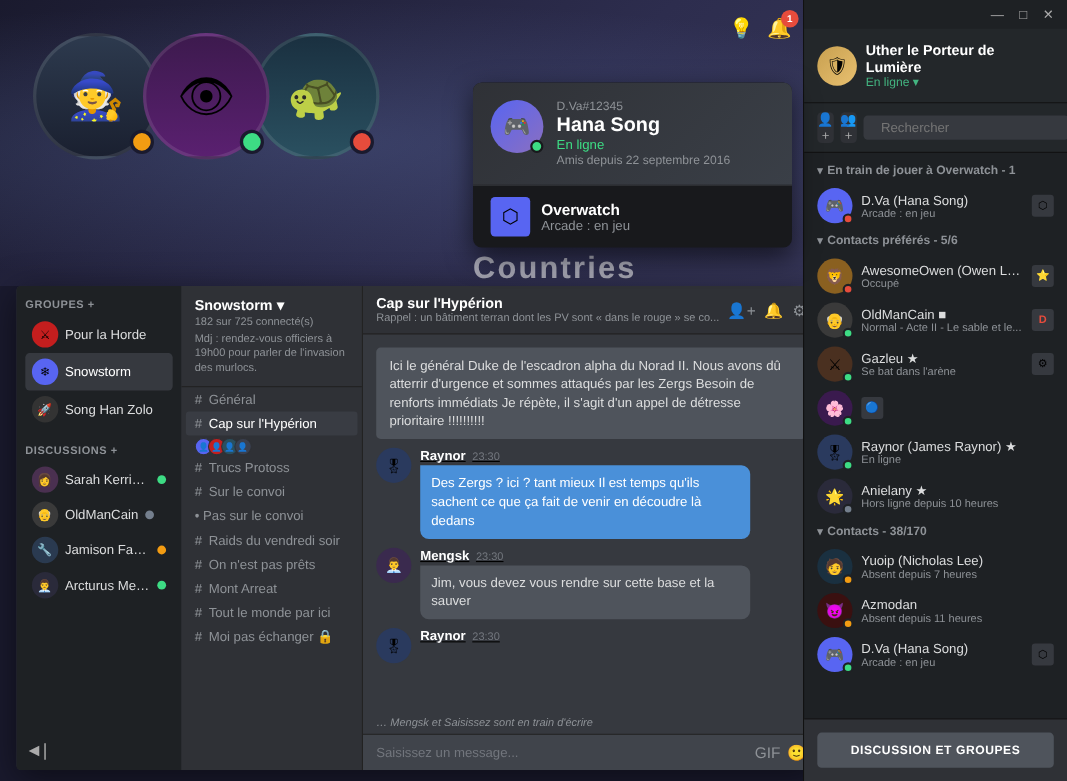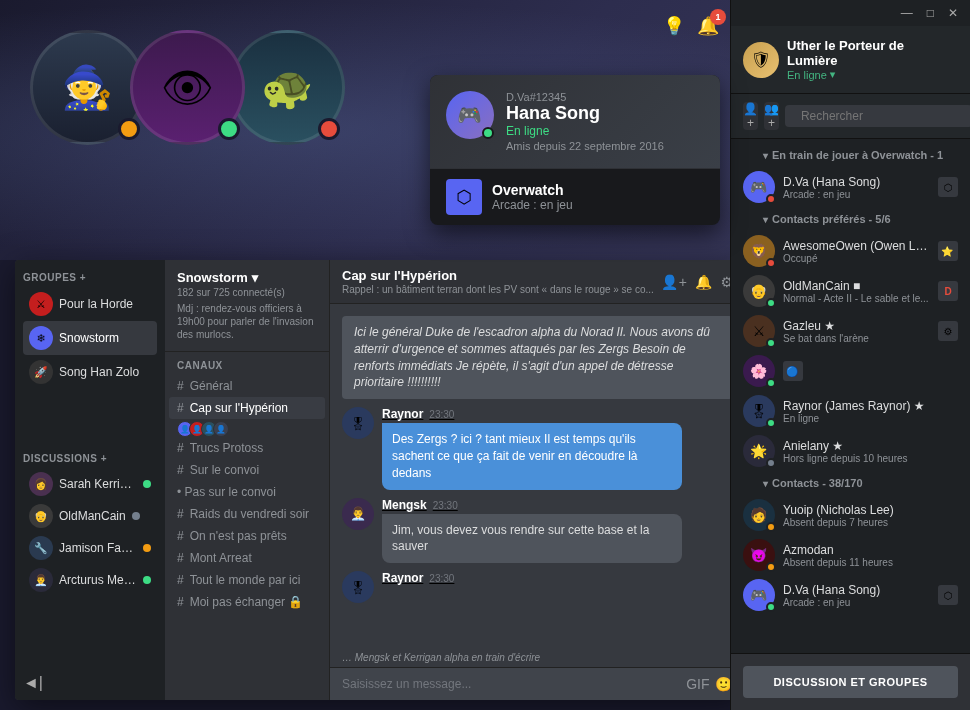--- a/index.html
+++ b/index.html
@@ -110,21 +110,20 @@
       font-size: 11px;
       color: #8e9297;
       text-transform: none;
       font-weight: 600;
     }
     .section-header.collapsible {
       cursor: pointer;
       display: flex;
       align-items: center;
       gap: 4px;
-      margin-left: 20px;
     }
     .section-header.collapsible::before {
       content: '▾';
       font-size: 10px;
     }
 
     .friend-item {
       display: flex;
       align-items: center;
       padding: 4px 12px;
@@ -207,21 +206,20 @@
       box-shadow: 0 8px 32px rgba(0,0,0,0.5);
     }
 
     
     .sidebar {
       width: 150px;
       background: #1e2124;
       display: flex;
       flex-direction: column;
       flex-shrink: 0;
-      gap: 48px;
     }
     .sidebar-section {
       padding: 12px 8px 4px;
     }
     .sidebar-section-title {
       font-size: 10px;
       color: #8e9297;
       font-weight: 700;
       letter-spacing: 0.5px;
       margin-bottom: 4px;
@@ -639,20 +637,21 @@
   </div>
 
   <div class="top-right-icons">
     <div class="top-icon">💡</div>
     <div class="top-icon">
       🔔
       <div class="badge">1</div>
     </div>
   </div>
 
+  <div class="countries-text">Countries</div>
 </div>
 
 <div class="popup-card">
   <div class="popup-card-header">
     <div class="popup-avatar">
       🎮
       <div class="popup-status-dot"></div>
     </div>
     <div class="popup-user-info">
       <div class="popup-username">D.Va#12345</div>
@@ -721,21 +720,20 @@
   <div class="channel-area">
     <div class="channel-header">
       <div class="channel-server">
         <span>Snowstorm</span>
         <span>▾</span>
       </div>
       <div class="channel-members">182 sur 725 connecté(s)</div>
       <div class="channel-motd">Mdj : rendez-vous officiers à 19h00 pour parler de l'invasion des murlocs.</div>
     </div>
 
-    <div class="channel-section-title">CANAUX</div>
 
     <div class="channel-item">
       <span class="channel-hash">#</span>
       <span>Général</span>
     </div>
     <div class="channel-item active">
       <span class="channel-hash">#</span>
       <span>Cap sur l'Hypérion</span>
     </div>
     <div class="channel-item-avatars">
@@ -786,21 +784,21 @@
       <div class="chat-actions">
         <span class="chat-action-btn">👤+</span>
         <span class="chat-action-btn">🔔</span>
         <span class="chat-action-btn">⚙</span>
       </div>
     </div>
 
     <div class="chat-messages">
 
       <div class="general-msg">
-        <div style="font-size:12px; color:#dcddde; line-height:1.4;font-style:italic;">
+        <div style="font-size:12px; color:#dcddde; line-height:1.4;">
           Ici le général Duke de l'escadron alpha du Norad II. Nous avons dû atterrir d'urgence et sommes attaqués par les Zergs Besoin de renforts immédiats Je répète, il s'agit d'un appel de détresse prioritaire !!!!!!!!!!
         </div>
       </div>
 
       <div class="msg">
         <div class="msg-avatar" style="background:#2a3a5e;">🎖</div>
         <div class="msg-content">
           <div class="msg-header">
             <span class="msg-author">Raynor</span>
             <span class="msg-time">23:30</span>
@@ -828,21 +826,21 @@
         <div class="msg-avatar" style="background:#2a3a5e;">🎖</div>
         <div class="msg-content">
           <div class="msg-header">
             <span class="msg-author">Raynor</span>
             <span class="msg-time">23:30</span>
           </div>
         </div>
       </div>
     </div>
 
-    <div class="typing-indicator">… Mengsk et Kerrigan alpha en train d'écrire</div>
+    <div class="typing-indicator">… Mengsk et Saisissez sont en train d'écrire</div>
 
     <div class="chat-input-area">
       <input class="chat-input" type="text" placeholder="Saisissez un message..." style="">
       <div class="input-icons">
         <span>GIF</span>
         <span>🙂</span>
       </div>
     </div>
   </div>
 </div>

